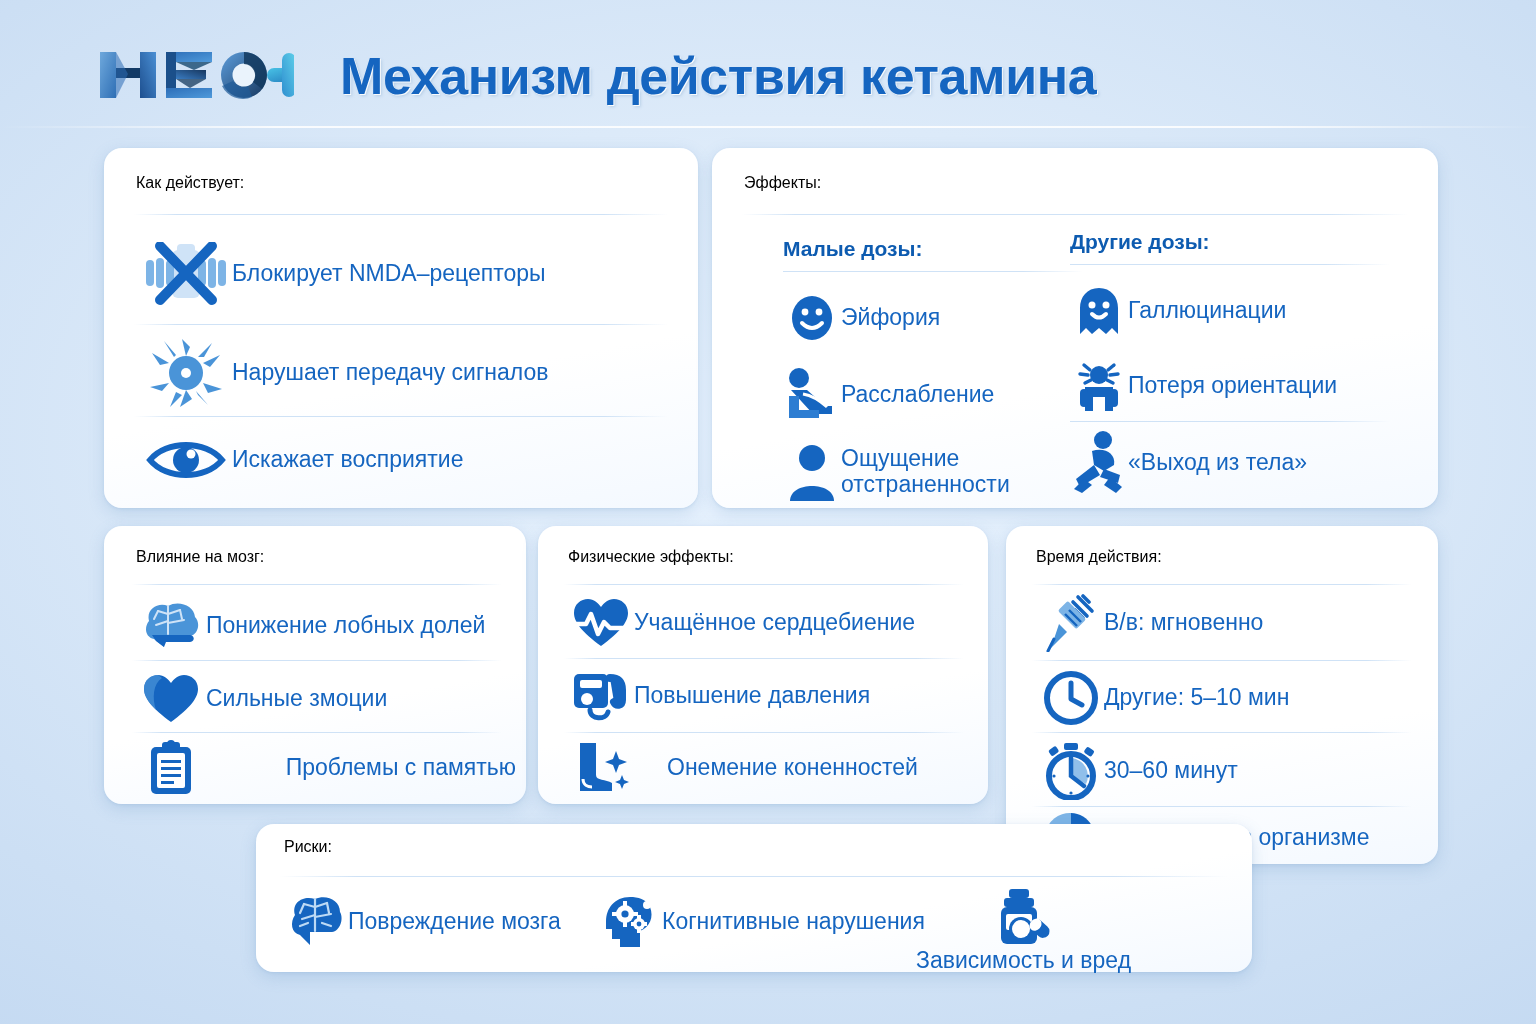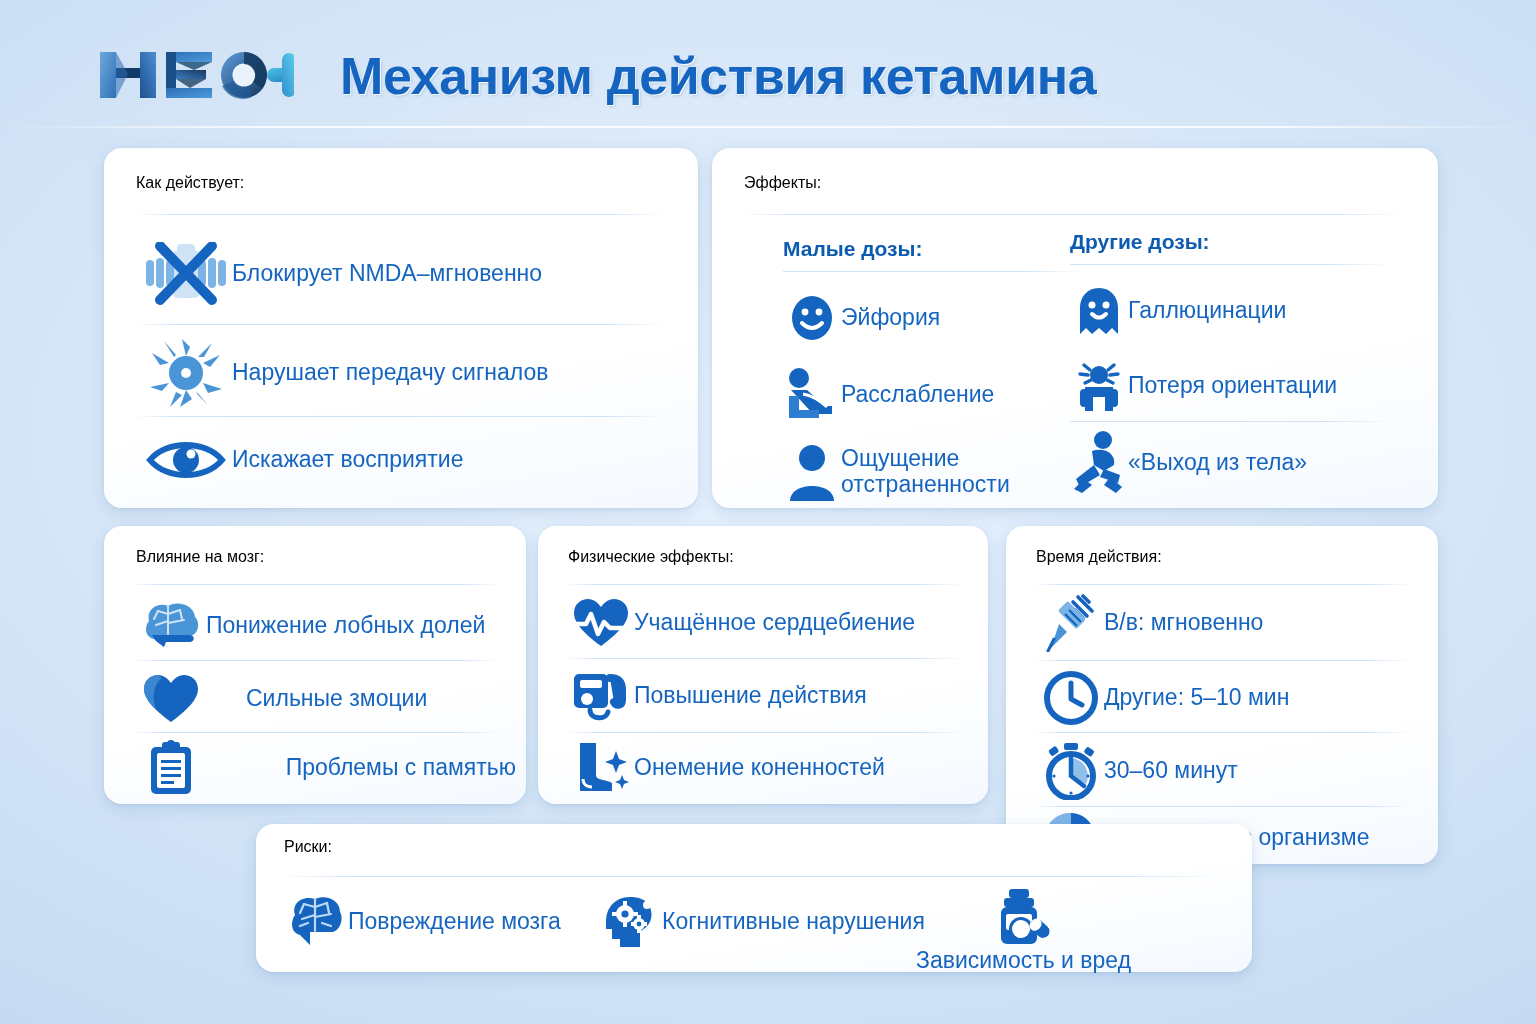--- a/index.html
+++ b/index.html
@@ -150,21 +150,21 @@
         <rect x="34" y="2" width="18" height="10" rx="4" class="icon-pale"></rect>
         <rect x="3" y="18" width="8" height="26" rx="4" class="icon-light"></rect>
         <rect x="13" y="16" width="8" height="30" rx="4" class="icon-light"></rect>
         <rect x="23" y="18" width="8" height="26" rx="4" class="icon-light"></rect>
         <rect x="55" y="18" width="8" height="26" rx="4" class="icon-light"></rect>
         <rect x="65" y="16" width="8" height="30" rx="4" class="icon-light"></rect>
         <rect x="75" y="18" width="8" height="26" rx="4" class="icon-light"></rect>
         <path d="M17 4 L69 58 M69 4 L17 58" stroke="#1565c0" stroke-width="10" stroke-linecap="round" fill="none"></path>
       </svg>
     </span>
-    <span class="lbl">Блокирует NMDA–мгновенно</span>
+    <span class="lbl">Блокирует NMDA–рецепторы</span>
   </div>
 
   <div class="rule" style="position:absolute;left:30px;top:176px;width:534px;"></div>
 
   <div class="item" style="position:absolute;left:36px;top:184px;width:540px;height:82px;">
     <span class="ico" style="width:92px;height:72px;">
       <svg width="80" height="72" viewBox="0 0 80 72">
         <g fill="#4a94d8">
           <circle cx="40" cy="36" r="17"></circle>
           <path d="M40 19 L36 2 L44 10 Z"></path>
@@ -316,21 +316,21 @@
             <path d="M40 9 L42 18"></path>
           <path d="M18 10 L14 18"></path>
         </g>
       </svg>
     </span>
     <span class="lbl lbl-sm">Понижение лобных долей</span>
   </div>
 
   <div class="rule" style="position:absolute;left:28px;top:134px;width:370px;"></div>
 
-  <div class="item" style="position:absolute;left:32px;top:142px;width:380px;height:62px;gap:40px;">
+  <div class="item" style="position:absolute;left:32px;top:142px;width:380px;height:62px;">
     <span class="ico" style="width:70px;height:52px;">
       <svg width="58" height="50" viewBox="0 0 58 50">
         <path d="M29 48 C10 34 2 24 2 15 C2 6 9 1 16 1 C22 1 26 5 29 9 C32 5 36 1 42 1 C49 1 56 6 56 15 C56 24 48 34 29 48 Z" class="icon-blue"></path>
         <path d="M16 1 C9 1 2 6 2 15 C2 21 6 28 14 36 C10 24 11 10 20 4 Z" fill="#4a94d8" opacity=".7"></path>
       </svg>
     </span>
     <span class="lbl lbl-sm">Сильные змоции</span>
   </div>
 
   <div class="rule" style="position:absolute;left:28px;top:206px;width:370px;"></div>
@@ -373,26 +373,26 @@
   <div class="item" style="position:absolute;left:30px;top:138px;width:410px;height:64px;">
     <span class="ico" style="width:66px;height:58px;">
       <svg width="58" height="56" viewBox="0 0 58 56">
         <rect x="2" y="6" width="34" height="34" rx="5" class="icon-blue"></rect>
         <rect x="8" y="12" width="22" height="8" rx="2" fill="#fff"></rect>
         <circle cx="15" cy="31" r="6" fill="#fff"></circle>
         <path d="M38 10 C48 10 50 16 50 22 L50 32 C50 38 44 38 42 34" class="icon-blue" stroke="#1565c0" stroke-width="8" fill="none" stroke-linecap="round"></path>
         <path d="M18 42 C18 52 34 52 36 44" stroke="#1565c0" stroke-width="5" fill="none" stroke-linecap="round"></path>
       </svg>
     </span>
-    <span class="lbl lbl-sm">Повышение действия</span>
+    <span class="lbl lbl-sm">Повышение давления</span>
   </div>
 
   <div class="rule" style="position:absolute;left:26px;top:206px;width:400px;"></div>
 
-  <div class="item" style="position:absolute;left:30px;top:212px;width:410px;height:60px;">
+  <div class="item" style="position:absolute;left:30px;top:212px;width:410px;height:60px;gap:33px;">
     <span class="ico" style="width:66px;height:56px;">
       <svg width="58" height="54" viewBox="0 0 58 54">
         <path d="M8 2 L24 2 L24 34 C24 40 34 38 40 42 L40 50 L8 50 Z" class="icon-blue"></path>
         <path d="M11 38 C11 44 16 46 20 46" stroke="#fff" stroke-width="3" fill="none"></path>
         <path d="M44 10 L47 18 L55 21 L47 24 L44 32 L41 24 L33 21 L41 18 Z" class="icon-blue"></path>
         <path d="M50 34 L52 39 L57 41 L52 43 L50 48 L48 43 L43 41 L48 39 Z" class="icon-blue"></path>
       </svg>
     </span>
     <span class="lbl lbl-sm">Онемение коненностей</span>
   </div>

